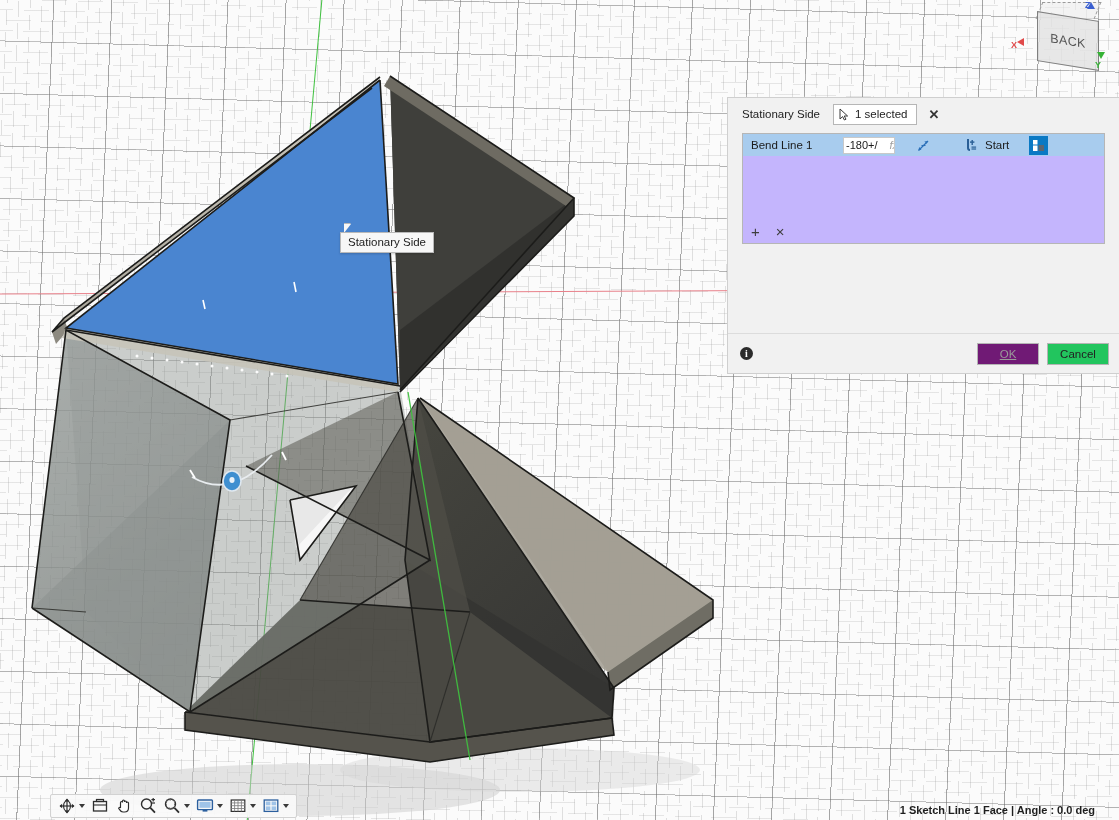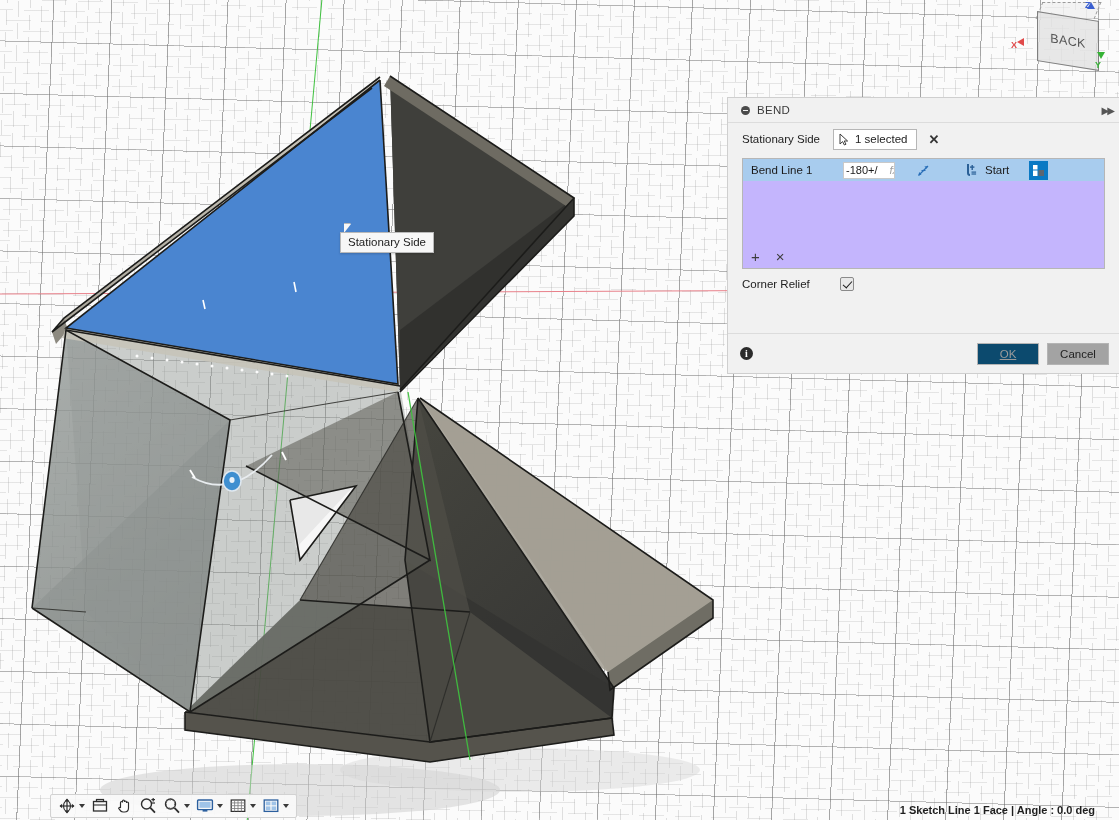--- a/index.html
+++ b/index.html
@@ -202,24 +202,24 @@
   .info-icon {
     width: 13px; height: 13px; border-radius: 50%;
     background: #2b2b2b; color: #fff;
     font-size: 10px; font-weight: bold;
     display: flex; align-items: center; justify-content: center;
     font-family: "Liberation Serif", serif;
   }
   .btns { margin-left: auto; display: flex; gap: 8px; }
   .btn {
     min-width: 62px; height: 22px;
-    border: 1px solid #b4b4b4; background: #a3a3a3;
+    border: 1px solid #b4b4b4; background: #22c55e;
     font-size: 11.5px; display: flex; align-items: center; justify-content: center;
   }
-  .btn.disabled { color: #9a9a9a; background: #0c4a6e; text-decoration: underline; }
+  .btn.disabled { color: #9a9a9a; background: #701a75; text-decoration: underline; }
 
   
   #bottombar {
     position: absolute; left: 0; right: 0; bottom: 0; height: 28px;
   }
   #navbar {
     position: absolute; left: 50px; bottom: 2px;
     height: 24px; display: flex; align-items: center;
     background: rgba(250,250,250,0.92);
     border: 1px solid #d2d2d2; border-radius: 2px;
@@ -371,25 +371,20 @@
     <div class="vc-arrow vc-arr-x"></div>
     <div class="vc-arrow vc-arr-y"></div>
     <div class="vc-arrow vc-arr-z"></div>
     <div class="vc-axis vc-axis-x">X</div>
     <div class="vc-axis vc-axis-y">Y</div>
     <div class="vc-axis vc-axis-z">Z</div>
   </div>
 
   <div id="bend-dialog">
 
-    <div class="dlg-header">
-      <div class="collapse-dot"></div>
-      <div class="dlg-title">BEND</div>
-      <div class="dlg-pin">▶▶</div>
-    </div>
 
     <div class="row-sel">
       <div class="row-label">Stationary Side</div>
       <div class="sel-box">
         <svg class="cursor-icon" viewBox="0 0 11 13">
           <path d="M1 1 L1 11 L3.6 8.6 L5.4 12 L7 11.2 L5.2 8 L8.6 8 Z" fill="none" stroke="#3a3a3a" stroke-width="1"></path>
         </svg>
         <span>1 selected</span>
       </div>
       <div class="clear-x">✕</div>
@@ -428,24 +423,20 @@
             <rect x="7.5" y="2" width="5.5" height="4" fill="#0a79c4"></rect>
           </svg>
         </div>
       </div>
       <div class="list-actions">
         <span class="act-btn">+</span>
         <span class="act-btn">×</span>
       </div>
     </div>
 
-    <div class="chk-row">
-      <div class="chk-label">Corner Relief</div>
-      <div class="chk-box checked"></div>
-    </div>
 
 
     <div class="dlg-footer">
       <div class="info-icon">
         <span>i</span>
       </div>
       <div class="btns">
         <div class="btn disabled">OK</div>
         <div class="btn">Cancel</div>
       </div>

